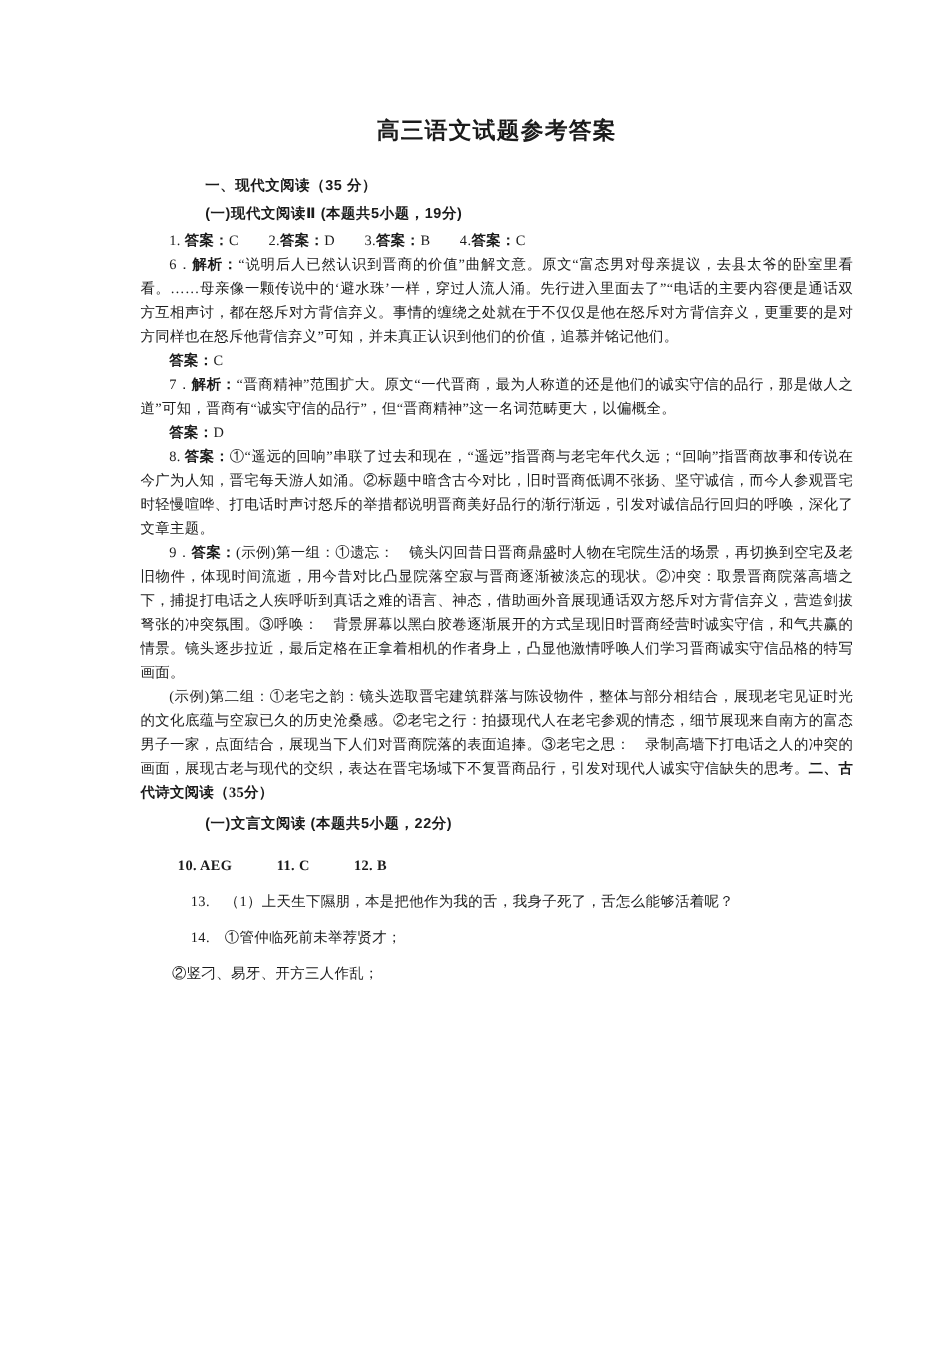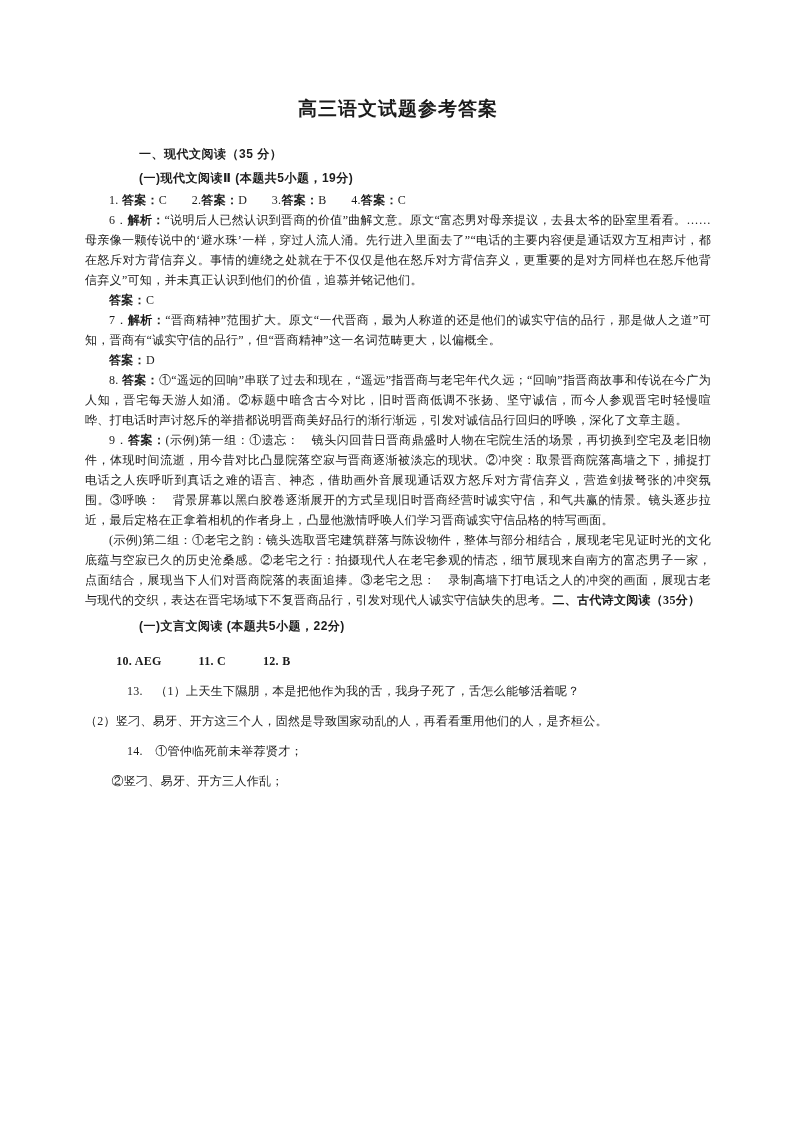--- a/index.html
+++ b/index.html
@@ -6,21 +6,21 @@
     margin: 0;
     padding: 0;
     background: #ffffff;
   }
   .page {
     position: relative;
     box-sizing: border-box;
     width: 793px;
     height: 916px;
     background: #ffffff;
-    padding: 96px 82px 0 85px;
+    padding: 96px 82px 0 117px;
     overflow: hidden;
     font-family: "Liberation Serif", "DejaVu Serif", serif;
     color: #1b1b1b;
   }
   .title {
     font-size: 19px;
     font-weight: bold;
     text-align: center;
     margin: 0 0 20px 0;
     letter-spacing: 1px;
@@ -75,16 +75,15 @@
   <p class="para"><span class="b">答案：</span><span>D</span></p>
 
   <p class="para"><span>8. </span><span class="b">答案：</span><span>①“遥远的回响”串联了过去和现在，“遥远”指晋商与老宅年代久远；“回响”指晋商故事和传说在今广为人知，晋宅每天游人如涌。②标题中暗含古今对比，旧时晋商低调不张扬、坚守诚信，而今人参观晋宅时轻慢喧哗、打电话时声讨怒斥的举措都说明晋商美好品行的渐行渐远，引发对诚信品行回归的呼唤，深化了文章主题。</span></p>
   <p class="para"><span>9．</span><span class="b">答案：</span><span>(示例)第一组：①遗忘：　镜头闪回昔日晋商鼎盛时人物在宅院生活的场景，再切换到空宅及老旧物件，体现时间流逝，用今昔对比凸显院落空寂与晋商逐渐被淡忘的现状。②冲突：取景晋商院落高墙之下，捕捉打电话之人疾呼听到真话之难的语言、神态，借助画外音展现通话双方怒斥对方背信弃义，营造剑拔弩张的冲突氛围。③呼唤：　背景屏幕以黑白胶卷逐渐展开的方式呈现旧时晋商经营时诚实守信，和气共赢的情景。镜头逐步拉近，最后定格在正拿着相机的作者身上，凸显他激情呼唤人们学习晋商诚实守信品格的特写画面。</span></p>
   <p class="para"><span>(示例)第二组：①老宅之韵：镜头选取晋宅建筑群落与陈设物件，整体与部分相结合，展现老宅见证时光的文化底蕴与空寂已久的历史沧桑感。②老宅之行：拍摄现代人在老宅参观的情态，细节展现来自南方的富态男子一家，点面结合，展现当下人们对晋商院落的表面追捧。③老宅之思：　录制高墙下打电话之人的冲突的画面，展现古老与现代的交织，表达在晋宅场域下不复晋商品行，引发对现代人诚实守信缺失的思考。</span><span class="b">二、古代诗文阅读（35分）</span></p>
 
   <p class="h2 mt4">(一)文言文阅读 (本题共5小题，22分)</p>
 
   <p class="para spread indent2 mt8"><span>10. AEG　　　11. C　　　12. B</span></p>
   <p class="para spread indent4"><span>13.　（1）上天生下隰朋，本是把他作为我的舌，我身子死了，舌怎么能够活着呢？</span></p>
-  <p class="para spread noindent"><span>（2）竖刁、易牙、开方这三个人，固然是导致国家动乱的人，再看看重用他们的人，是齐桓公。</span></p>
   <p class="para spread indent4"><span>14.　①管仲临死前未举荐贤才；</span></p>
   <p class="para spread indent2b"><span>②竖刁、易牙、开方三人作乱；</span></p>
 </div>
 
 </body></html>

